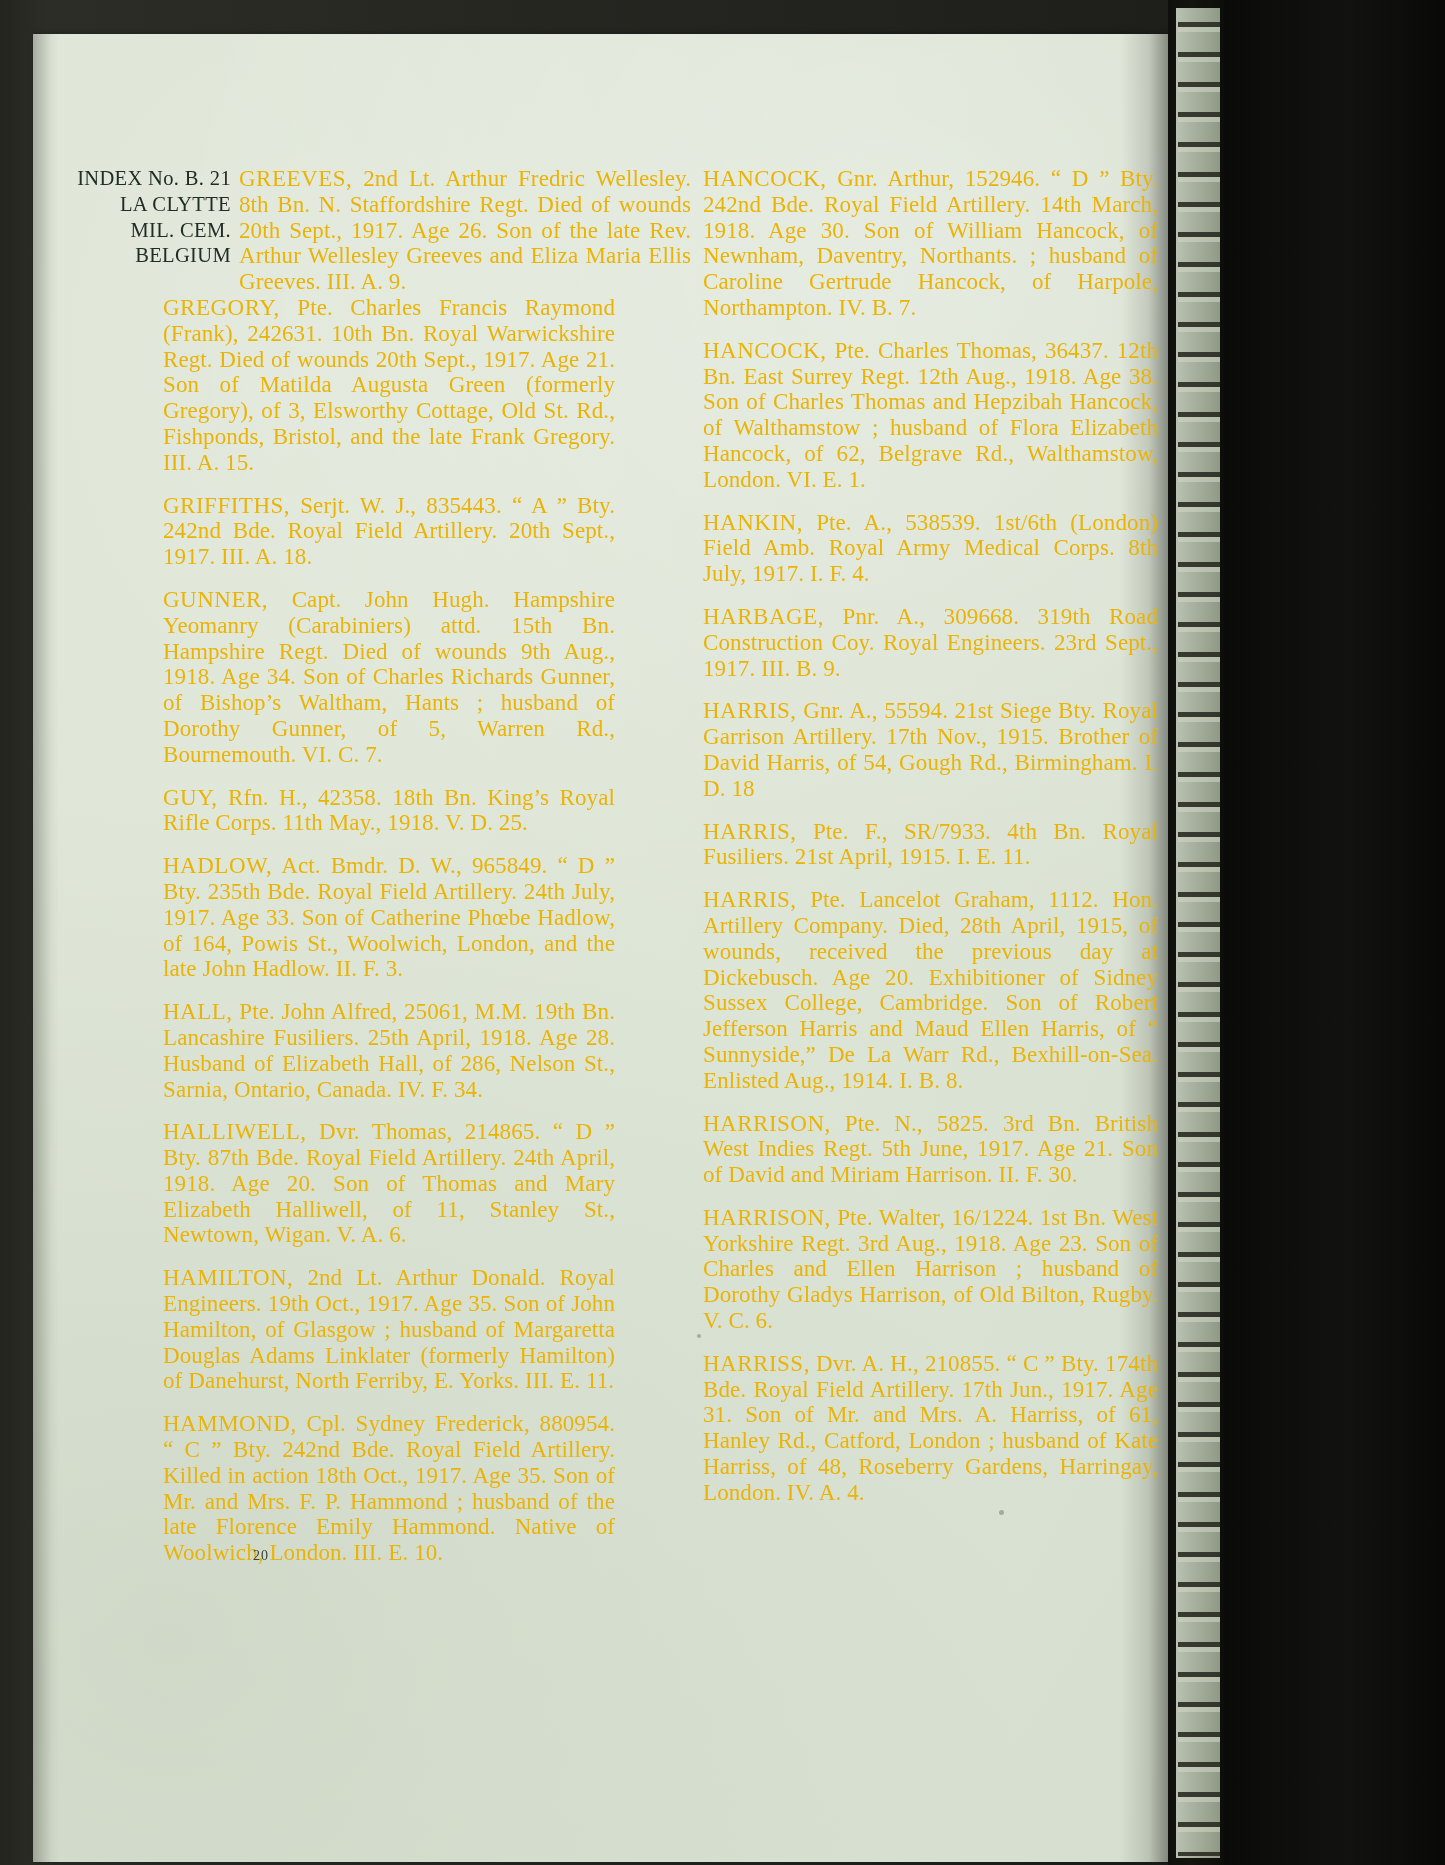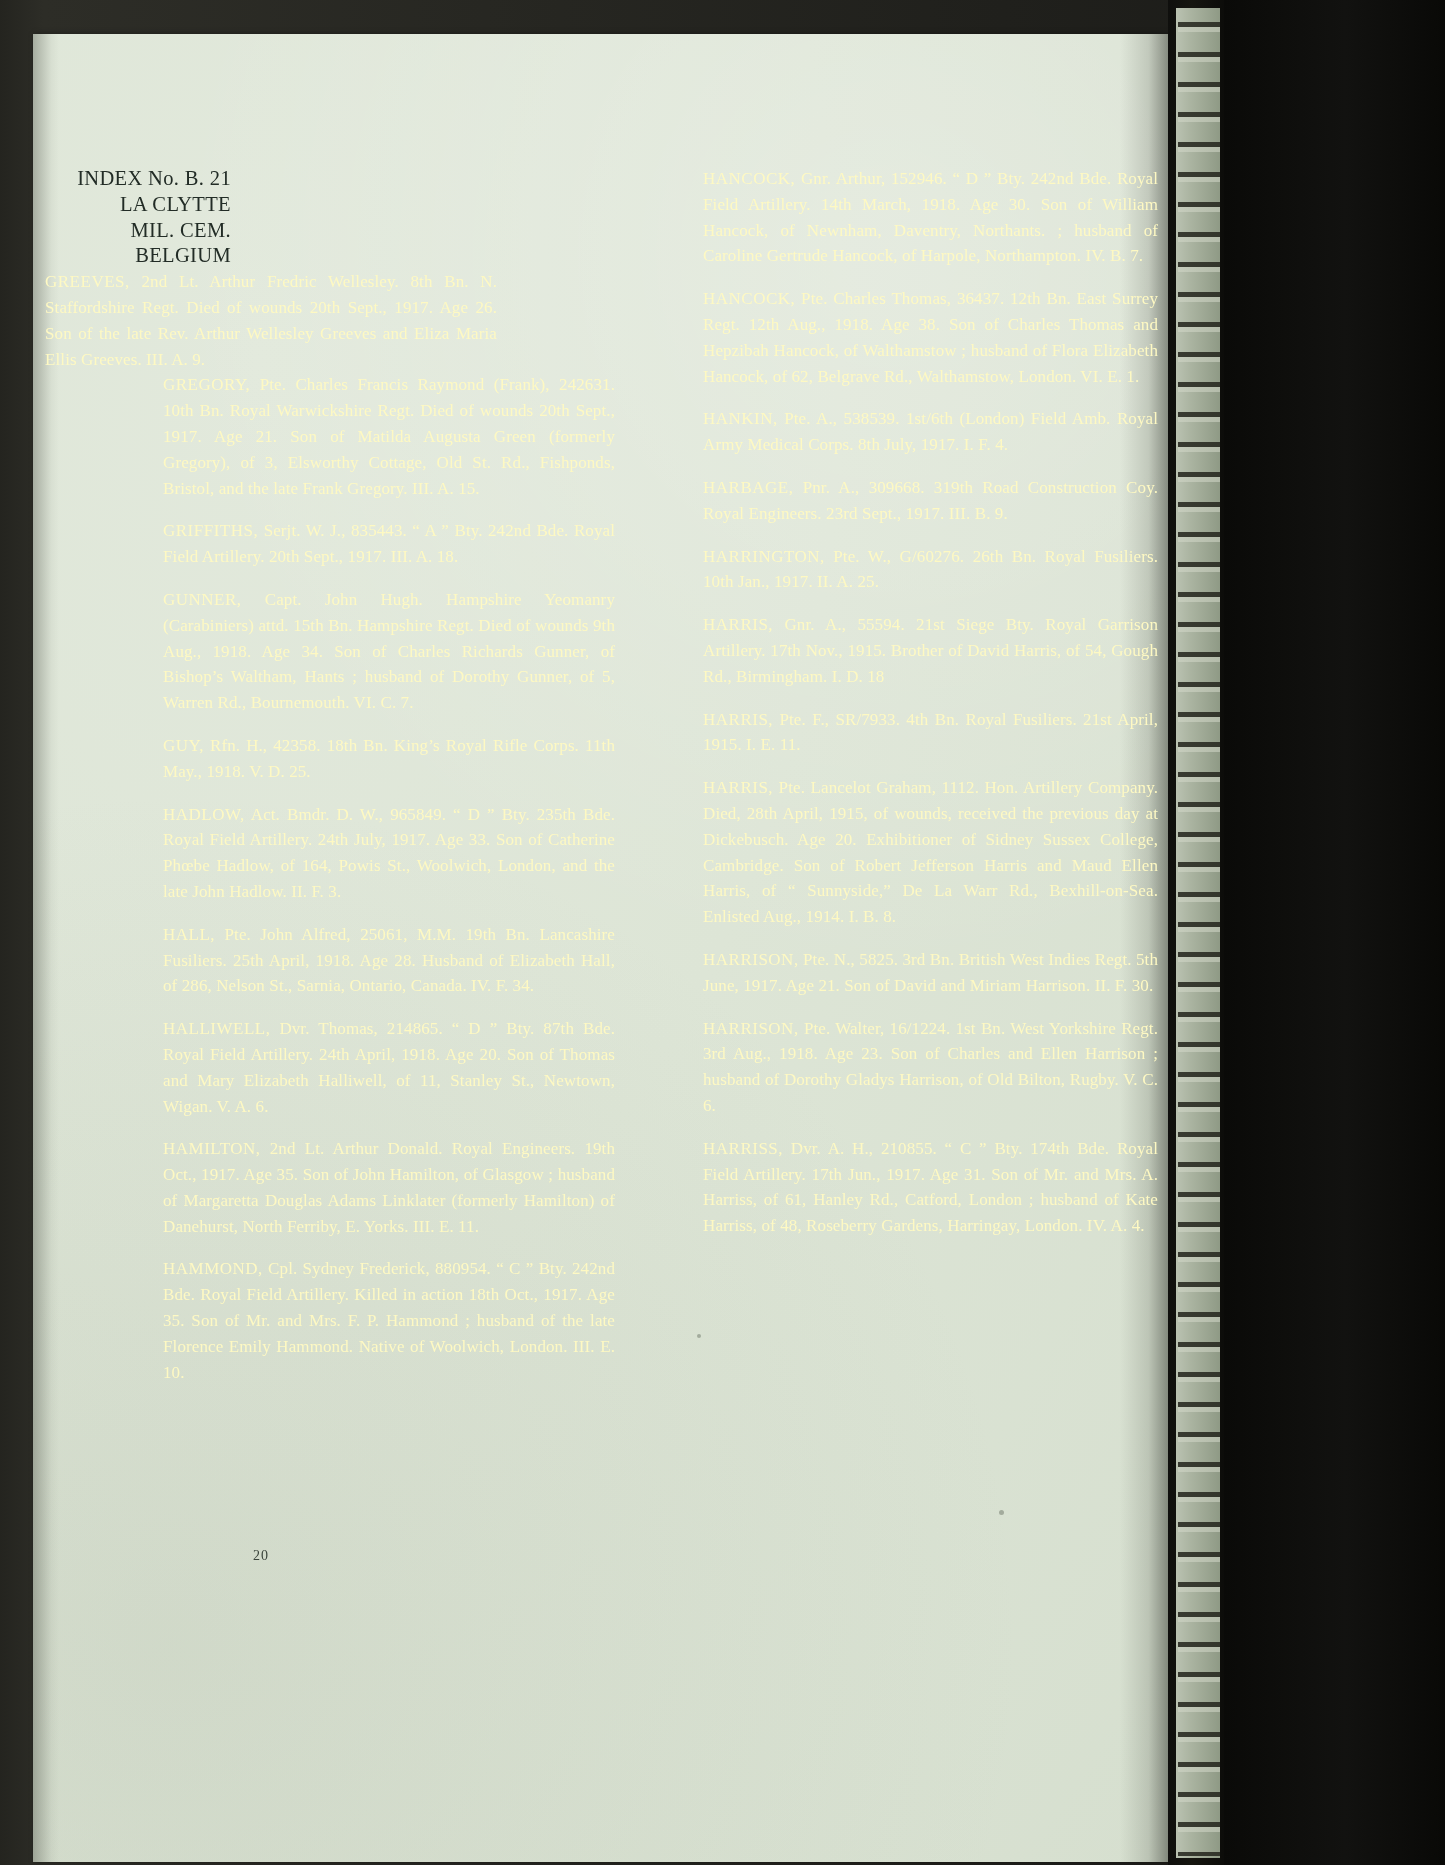--- a/index.html
+++ b/index.html
@@ -134,37 +134,36 @@
     padding-right: 8px;
     font-size: 20.5px;
     line-height: 25.8px;
     letter-spacing: 0.35px;
     color: #222c26;
     flex: none;
   }
   .index-head div { white-space: nowrap; }
 
   .entry {
-    font-size: 17px;
+    font-size: 23px;
     line-height: 25.8px;
     text-align: justify;
     text-justify: inter-word;
     margin: 0 0 17px 0;
-    color: #fef9c3;
+    color: #eab308;
     letter-spacing: 0.1px;
     hyphens: none;
   }
   .entry:last-child { margin-bottom: 0; }
   .entry .sur { letter-spacing: 0.5px; }
 
   
   .firstrow {
     display: flex;
     align-items: flex-start;
-    flex-direction: column;
   }
   .firstrow .entry { width: 452px; }
 
   .leftstack { width: 452px; margin-left: 118px; }
 
   .folio {
     position: absolute;
     left: 253px;
     top: 1528px;
     font-size: 14px;
@@ -221,21 +220,20 @@
           <p class="entry"><span class="sur">HAMILTON,</span><span> 2nd Lt. Arthur Donald. Royal Engineers. 19th Oct., 1917. Age 35. Son of John Hamilton, of Glasgow ; husband of Margaretta Douglas Adams Linklater (formerly Hamilton) of Danehurst, North Ferriby, E. Yorks. III. E. 11.</span></p>
           <p class="entry"><span class="sur">HAMMOND,</span><span> Cpl. Sydney Frederick, 880954. “ C ” Bty. 242nd Bde. Royal Field Artillery. Killed in action 18th Oct., 1917. Age 35. Son of Mr. and Mrs. F. P. Hammond ; husband of the late Florence Emily Hammond. Native of Woolwich, London. III. E. 10.</span></p>
         </div>
       </div>
 
       <div class="col col-right">
         <p class="entry"><span class="sur">HANCOCK,</span><span> Gnr. Arthur, 152946. “ D ” Bty. 242nd Bde. Royal Field Artillery. 14th March, 1918. Age 30. Son of William Hancock, of Newnham, Daventry, Northants. ; husband of Caroline Gertrude Hancock, of Harpole, Northampton. IV. B. 7.</span></p>
         <p class="entry"><span class="sur">HANCOCK,</span><span> Pte. Charles Thomas, 36437. 12th Bn. East Surrey Regt. 12th Aug., 1918. Age 38. Son of Charles Thomas and Hepzibah Hancock, of Walthamstow ; husband of Flora Elizabeth Hancock, of 62, Belgrave Rd., Walthamstow, London. VI. E. 1.</span></p>
         <p class="entry"><span class="sur">HANKIN,</span><span> Pte. A., 538539. 1st/6th (London) Field Amb. Royal Army Medical Corps. 8th July, 1917. I. F. 4.</span></p>
         <p class="entry"><span class="sur">HARBAGE,</span><span> Pnr. A., 309668. 319th Road Construction Coy. Royal Engineers. 23rd Sept., 1917. III. B. 9.</span></p>
-        <p class="entry"><span class="sur">HARRINGTON,</span><span> Pte. W., G/60276. 26th Bn. Royal Fusiliers. 10th Jan., 1917. II. A. 25.</span></p>
         <p class="entry"><span class="sur">HARRIS,</span><span> Gnr. A., 55594. 21st Siege Bty. Royal Garrison Artillery. 17th Nov., 1915. Brother of David Harris, of 54, Gough Rd., Birmingham. I. D. 18</span></p>
         <p class="entry"><span class="sur">HARRIS,</span><span> Pte. F., SR/7933. 4th Bn. Royal Fusiliers. 21st April, 1915. I. E. 11.</span></p>
         <p class="entry"><span class="sur">HARRIS,</span><span> Pte. Lancelot Graham, 1112. Hon. Artillery Company. Died, 28th April, 1915, of wounds, received the previous day at Dickebusch. Age 20. Exhibitioner of Sidney Sussex College, Cambridge. Son of Robert Jefferson Harris and Maud Ellen Harris, of “ Sunnyside,” De La Warr Rd., Bexhill-on-Sea. Enlisted Aug., 1914. I. B. 8.</span></p>
         <p class="entry"><span class="sur">HARRISON,</span><span> Pte. N., 5825. 3rd Bn. British West Indies Regt. 5th June, 1917. Age 21. Son of David and Miriam Harrison. II. F. 30.</span></p>
         <p class="entry"><span class="sur">HARRISON,</span><span> Pte. Walter, 16/1224. 1st Bn. West Yorkshire Regt. 3rd Aug., 1918. Age 23. Son of Charles and Ellen Harrison ; husband of Dorothy Gladys Harrison, of Old Bilton, Rugby. V. C. 6.</span></p>
         <p class="entry"><span class="sur">HARRISS,</span><span> Dvr. A. H., 210855. “ C ” Bty. 174th Bde. Royal Field Artillery. 17th Jun., 1917. Age 31. Son of Mr. and Mrs. A. Harriss, of 61, Hanley Rd., Catford, London ; husband of Kate Harriss, of 48, Roseberry Gardens, Harringay, London. IV. A. 4.</span></p>
       </div>
 
     </div>
   </div>

